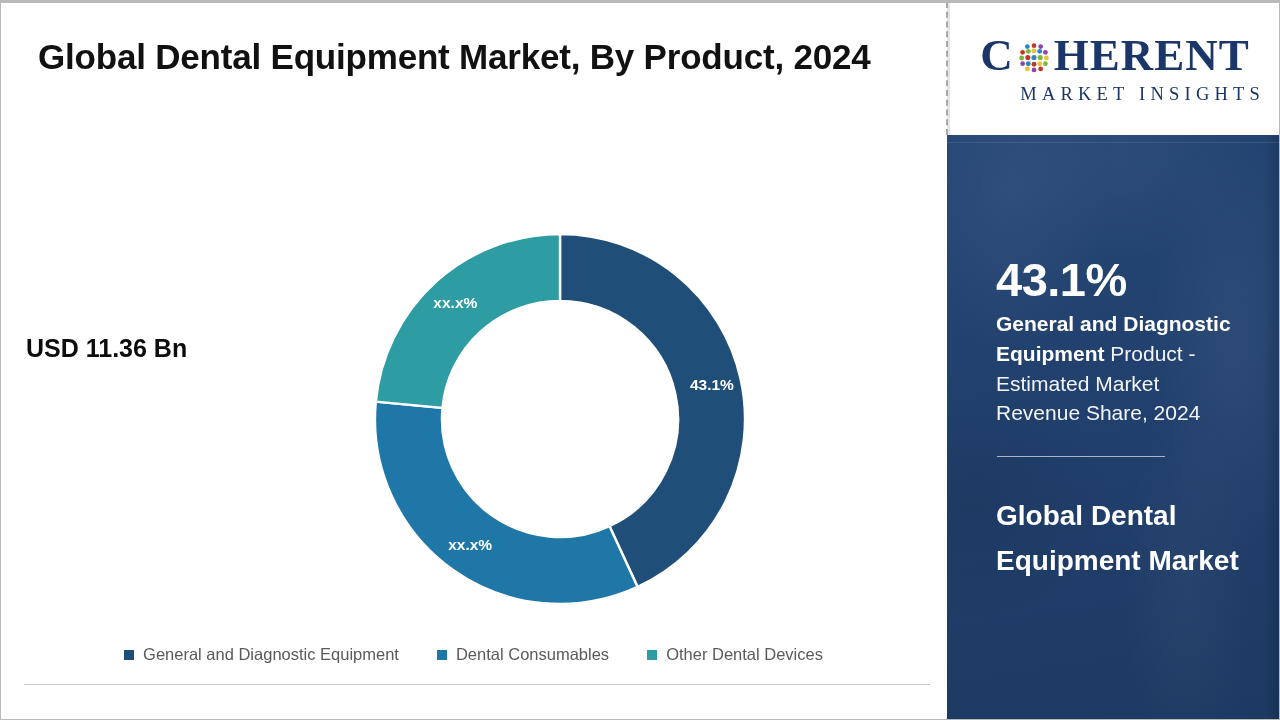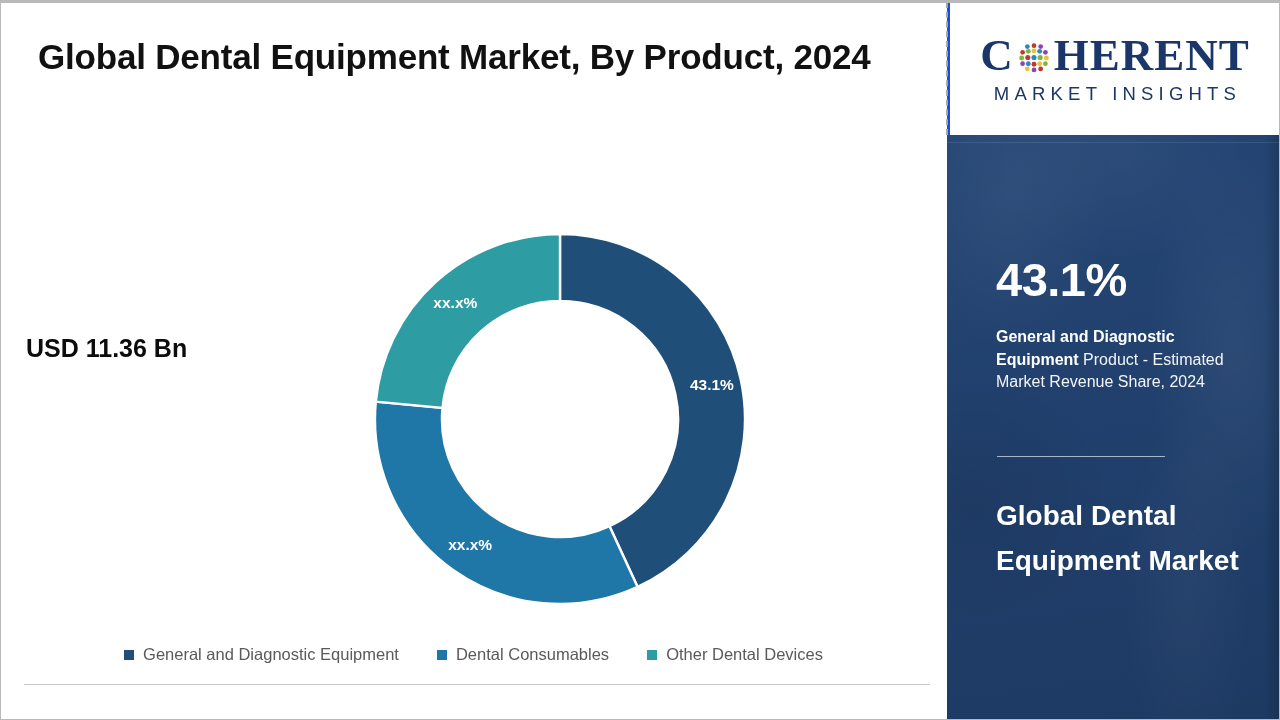--- a/index.html
+++ b/index.html
@@ -10,21 +10,21 @@
     height: 720px;
     background: #ffffff;
     font-family: "Liberation Sans", sans-serif;
     overflow: hidden;
   }
 
   #page {
     position: relative;
     width: 1280px;
     height: 720px;
-    background: #1d4ed8;
+    background: #e5e5e5;
     overflow: hidden;
   }
 
   
   #frame-border {
     position: absolute;
     left: 0; top: 0;
     width: 1280px; height: 720px;
     border: 1px solid #b9b9b9;
     border-top-width: 3px;
@@ -179,26 +179,27 @@
   }
   #logo-globe {
     display: inline-block;
     width: 38px; height: 38px;
     margin: 0 1px;
     position: relative;
     top: 2px;
   }
   #logo-row-2 {
     margin-top: 7px;
-    font-family: Liberation Sans, sans-serif;
+    font-family: Liberation Serif, serif;
     font-size: 18.5px;
     font-weight: 400;
     color: #1b3668;
     letter-spacing: 5.2px;
     padding-left: 5px;
+    text-align: right;
   }
 
   
   #navy-panel {
     position: absolute;
     left: 947px; top: 135px;
     width: 333px; height: 585px;
     background: #21406d;
     overflow: hidden;
   }
@@ -237,22 +238,22 @@
     z-index: 5;
   }
   #stat-value {
     font-size: 47px;
     font-weight: 700;
     color: #ffffff;
     line-height: 1.02;
     letter-spacing: -0.5px;
   }
   #stat-caption {
-    margin-top: 22px;
-    font-size: 16px;
+    margin-top: 5px;
+    font-size: 21px;
     line-height: 1.42;
     color: #f2f4f8;
     font-weight: 400;
   }
   #stat-caption b { font-weight: 700; color: #ffffff; }
 
   #stat-rule {
     position: absolute;
     left: 50px; top: 321px;
     width: 168px;

